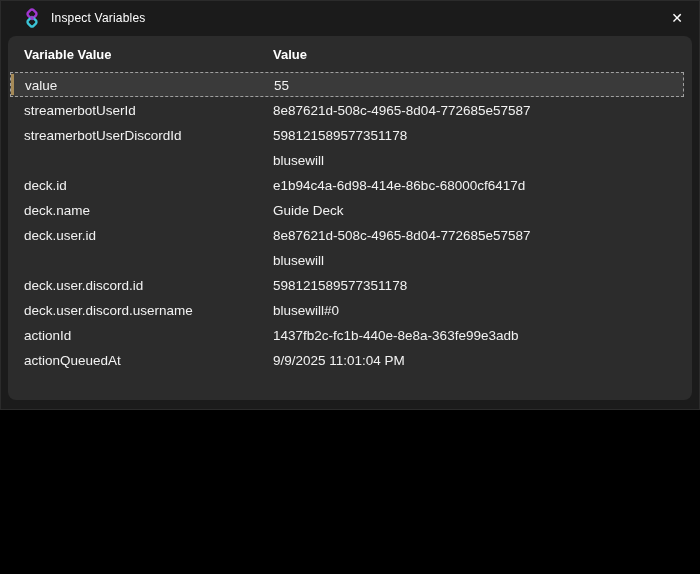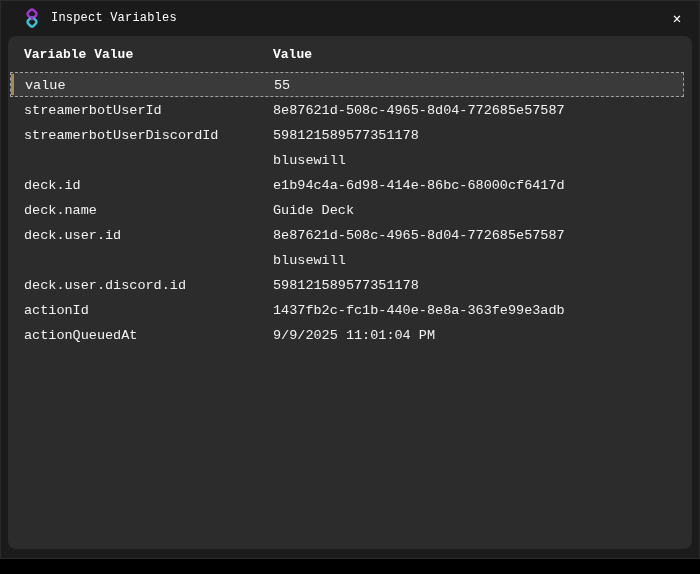--- a/index.html
+++ b/index.html
@@ -4,25 +4,24 @@
 <style>
   * { box-sizing: border-box; margin: 0; padding: 0; }
   html, body { background: #000; }
   body {
     font-family: "Liberation Sans", "DejaVu Sans", sans-serif;
     -webkit-font-smoothing: antialiased;
   }
   .window {
     position: relative;
     width: 700px;
-    height: 559px;
+    height: 410px;
     background: var(--window-bg, #1b1b1b);
     box-shadow: inset 0 0 0 1px rgba(255,255,255,0.07);
     overflow: hidden;
-    font-family: Liberation Mono, monospace;
   }
   
   .titlebar {
     position: absolute;
     top: 0; left: 0; right: 0;
     height: 36px;
     display: flex;
     align-items: center;
     padding-left: 24px;
   }
@@ -162,20 +161,24 @@
           <span class="cell-value">8e87621d-508c-4965-8d04-772685e57587</span>
         </div>
         <div class="row">
           <span class="cell-value">blusewill</span>
         </div>
         <div class="row">
           <span class="cell-name">deck.user.discord.id</span>
           <span class="cell-value">598121589577351178</span>
         </div>
         <div class="row">
+          <span class="cell-name">deck.user.discord.username</span>
+          <span class="cell-value">blusewill#0</span>
+        </div>
+        <div class="row">
           <span class="cell-name">actionId</span>
           <span class="cell-value">1437fb2c-fc1b-440e-8e8a-363fe99e3adb</span>
         </div>
         <div class="row">
           <span class="cell-name">actionQueuedAt</span>
           <span class="cell-value">9/9/2025 11:01:04 PM</span>
         </div>
       </div>
   </div>
 

